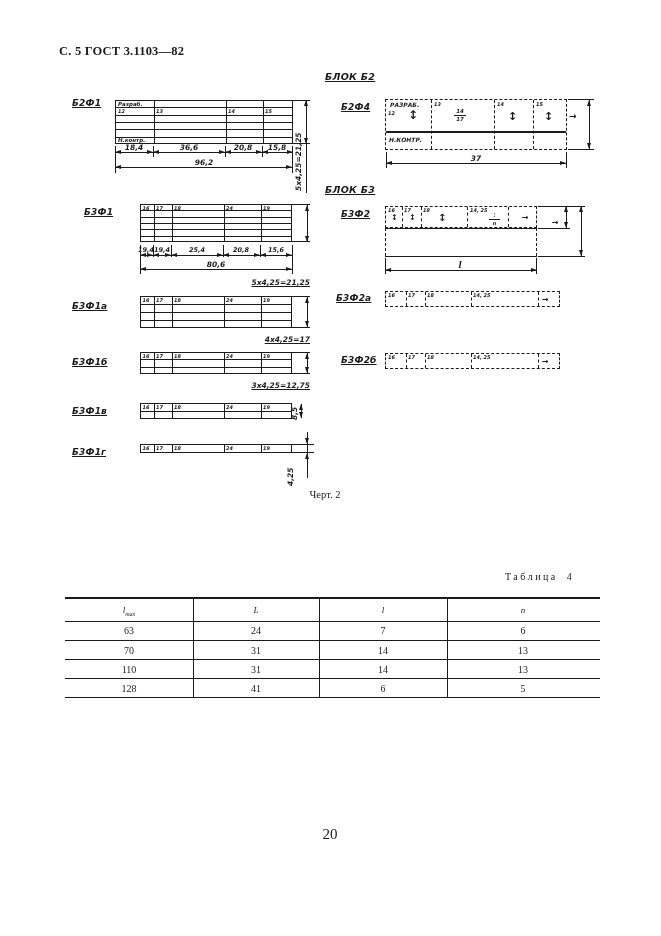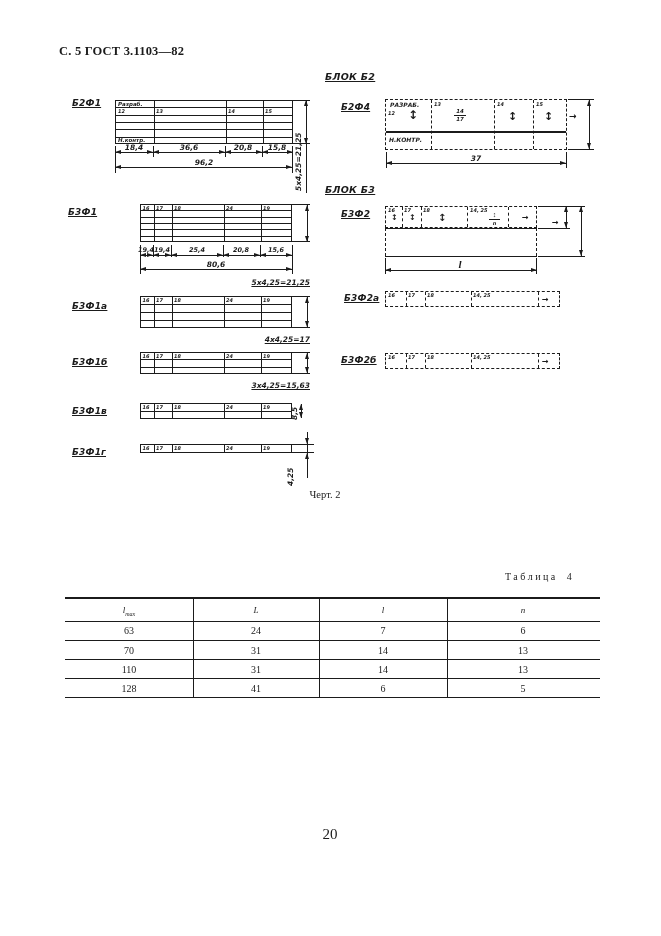--- a/index.html
+++ b/index.html
@@ -119,21 +119,21 @@
   </div>
   <div class="vl" style="left:386px;top:152px;height:16px;"></div>
   <div class="vl" style="left:566px;top:152px;height:16px;"></div>
   <div class="hdim" style="left:386px;top:163px;width:180px;"></div>
   <div class="abs dim c" style="left:461px;top:154px;width:30px;">37</div>
   <div class="hl" style="left:568px;top:99px;width:26px;"></div>
   <div class="hl" style="left:568px;top:149px;width:26px;"></div>
   <div class="vdim" style="left:589px;top:100px;height:49px;"></div>
   <div class="arrow" style="left:569px;top:112px;font-size:9px;">→</div>
 
-  <div class="abs flabel" style="left:68px;top:207px;text-decoration:underline;">Б3Ф1</div>
+  <div class="abs flabel" style="left:84px;top:207px;text-decoration:underline;">Б3Ф1</div>
   <div class="form rows633" style="left:140px;top:204px;width:152px;height:38px;">
     <div class="vs" style="left:13px;"></div>
     <div class="vs" style="left:31px;"></div>
     <div class="vs" style="left:83px;"></div>
     <div class="vs" style="left:120px;"></div>
     <div class="abs cn" style="left:1.5px;top:0.8px;">16</div>
     <div class="abs cn" style="left:15px;top:0.8px;">17</div>
     <div class="abs cn" style="left:33px;top:0.8px;">18</div>
     <div class="abs cn" style="left:85px;top:0.8px;">24</div>
     <div class="abs cn" style="left:122px;top:0.8px;">19</div>
@@ -186,21 +186,21 @@
     <div class="vs" style="left:120px;"></div>
     <div class="abs cn" style="left:1.5px;top:0.8px;">16</div>
     <div class="abs cn" style="left:15px;top:0.8px;">17</div>
     <div class="abs cn" style="left:33px;top:0.8px;">18</div>
     <div class="abs cn" style="left:85px;top:0.8px;">24</div>
     <div class="abs cn" style="left:122px;top:0.8px;">19</div>
   </div>
   <div class="hl" style="left:292px;top:352px;width:18px;"></div>
   <div class="hl" style="left:292px;top:373px;width:18px;"></div>
   <div class="vdim" style="left:307px;top:353px;height:20px;"></div>
-  <div class="abs dim dimu r" style="left:236px;top:381px;width:74px;">3х4,25=15,63</div>
+  <div class="abs dim dimu r" style="left:236px;top:381px;width:74px;">3х4,25=12,75</div>
 
   <div class="abs flabel" style="left:72px;top:406px;">Б3Ф1в</div>
   <div class="form rows8" style="left:140px;top:403px;width:152px;height:16px;">
     <div class="vs" style="left:13px;"></div>
     <div class="vs" style="left:31px;"></div>
     <div class="vs" style="left:83px;"></div>
     <div class="vs" style="left:120px;"></div>
     <div class="abs cn" style="left:1.5px;top:1px;">16</div>
     <div class="abs cn" style="left:15px;top:1px;">17</div>
     <div class="abs cn" style="left:33px;top:1px;">18</div>
@@ -256,21 +256,21 @@
   <div class="hl" style="left:538px;top:228px;width:32px;"></div>
   <div class="hl" style="left:538px;top:256px;width:47px;"></div>
   <div class="vdim" style="left:566px;top:206px;height:22px;"></div>
   <div class="vdim" style="left:581px;top:206px;height:50px;"></div>
   <div class="arrow" style="left:552px;top:219px;font-size:8px;">→</div>
   <div class="vl" style="left:385px;top:258px;height:16px;"></div>
   <div class="vl" style="left:536px;top:258px;height:16px;"></div>
   <div class="hdim" style="left:385px;top:270px;width:152px;"></div>
   <div class="abs c" style="left:450px;top:258px;width:20px;font:italic bold 11px 'Liberation Serif',serif;">l</div>
 
-  <div class="abs flabel" style="left:344px;top:293px;font-style:italic;">Б3Ф2а</div>
+  <div class="abs flabel" style="left:336px;top:293px;font-style:italic;">Б3Ф2а</div>
   <div class="dform" style="left:385px;top:291px;width:175px;height:16px;">
     <div class="vd" style="left:20px;"></div>
     <div class="vd" style="left:39px;"></div>
     <div class="vd" style="left:85px;"></div>
     <div class="vd" style="left:152px;"></div>
     <div class="abs cn" style="left:2px;top:1px;">16</div>
     <div class="abs cn" style="left:22px;top:1px;">17</div>
     <div class="abs cn" style="left:41px;top:1px;">18</div>
     <div class="abs cn" style="left:87px;top:1px;">14, 25</div>
     <div class="arrow" style="left:156px;top:4px;font-size:8px;">→</div>

